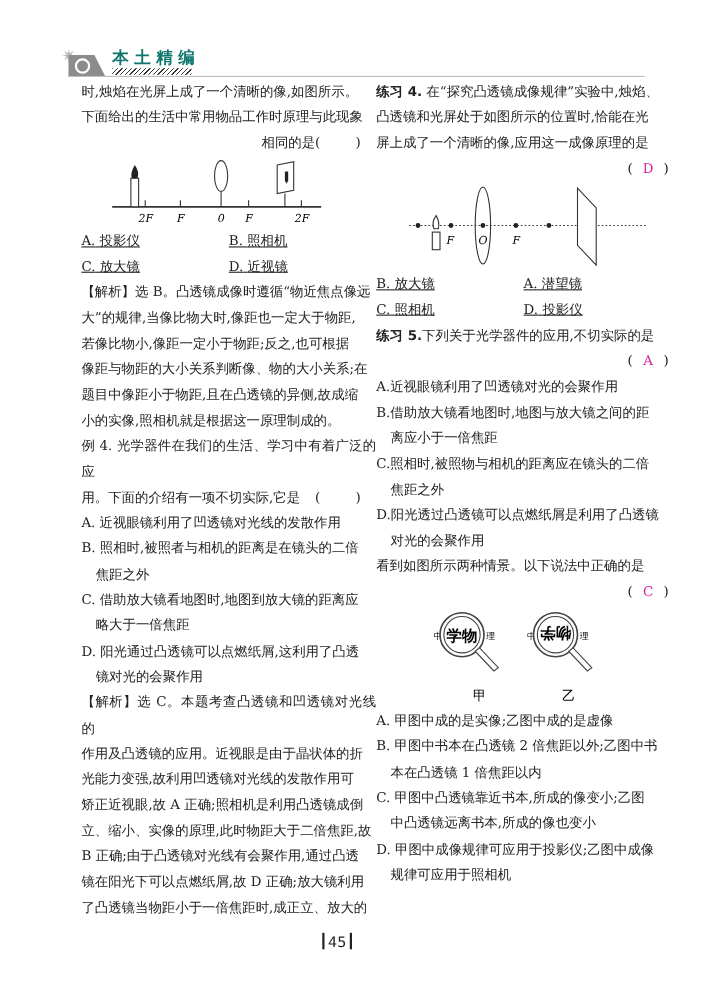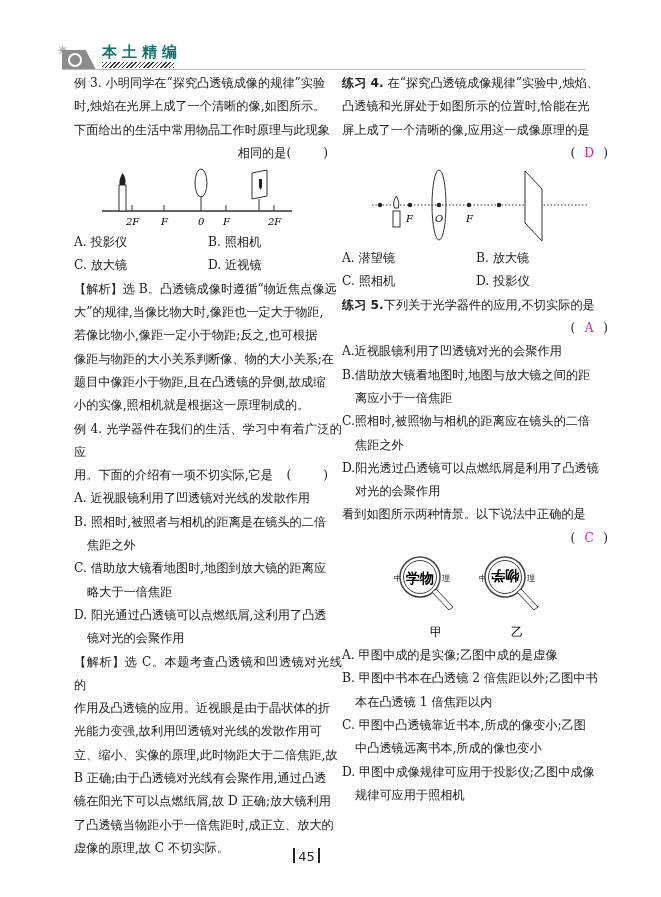--- a/index.html
+++ b/index.html
@@ -19,42 +19,41 @@
   .col { position:absolute; top:72px; width:268px; font-size:12.2px; line-height:23.3px; }
   .col.left { left:74px; }
   .col.right { left:342px; }
   .p { margin:0; text-align:justify; }
   .ind { padding-left:13px; }
   .bold { font-weight:bold; font-family:"DejaVu Sans","Liberation Sans",sans-serif; }
   .ans-line { text-align:right; }
   .ans { color:#d6249a; display:inline-block; width:28px; text-align:center; }
   .blank { display:inline-block; width:32px; }
   .opts2 { display:flex; }
-  .opts2 > span { width:50%; }
+  .opts2 > span { width:50%;text-decoration:underline; }
   .fig { position:relative; }
   .page-no { position:absolute; left:0; width:613px; top:848px; text-align:center;
              font-family:"DejaVu Sans","Liberation Sans",sans-serif; font-size:13px; }
   .page-no .bar { display:inline-block; width:2px; height:15px; background:#222; vertical-align:-2px; margin:0 3px; }
   svg text { font-family:"DejaVu Serif","Liberation Serif",serif; }
 </style>
 </head>
 <body>
 
 <div class="header">
   <span class="burst">✷</span>
   <div class="badge"></div>
   <div class="circ"></div>
   <span class="title">本土精编</span>
   <div class="hatch"></div>
   <div class="rule"></div>
 </div>
 
 <div class="col left">
   <div>
-    <p class="p"><span>例 3.</span> <span>小明同学在“探究凸透镜成像的规律”实验</span></p>
     <p class="p">时,烛焰在光屏上成了一个清晰的像,如图所示。</p>
     <p class="p">下面给出的生活中常用物品工作时原理与此现象</p>
     <p class="p" style="display:flex;justify-content:flex-end">
       <span>相同的是</span>
       <span style="margin-right:14px"><span>(</span><span class="blank"></span><span>)</span></span>
     </p>
     <div class="fig" style="height:66px">
       <svg width="268" height="66">
         <line x1="28" y1="46" x2="218" y2="46" stroke="#333" stroke-width="1.5"></line>
         <rect x="45" y="20" width="7" height="26" fill="#fff" stroke="#333"></rect>
@@ -103,25 +102,25 @@
     <p class="p"><span>B.</span> <span>照相时,被照者与相机的距离是在镜头的二倍</span></p>
     <p class="p ind">焦距之外</p>
     <p class="p"><span>C.</span> <span>借助放大镜看地图时,地图到放大镜的距离应</span></p>
     <p class="p ind">略大于一倍焦距</p>
     <p class="p"><span>D.</span> <span>阳光通过凸透镜可以点燃纸屑,这利用了凸透</span></p>
     <p class="p ind">镜对光的会聚作用</p>
     <div>
       <p class="p">【解析】选 C。本题考查凸透镜和凹透镜对光线的</p>
       <p class="p">作用及凸透镜的应用。近视眼是由于晶状体的折</p>
       <p class="p">光能力变强,故利用凹透镜对光线的发散作用可</p>
+      <p class="p">矫正近视眼,故 A 正确;照相机是利用凸透镜成倒</p>
       <p class="p">立、缩小、实像的原理,此时物距大于二倍焦距,故</p>
       <p class="p">B 正确;由于凸透镜对光线有会聚作用,通过凸透</p>
       <p class="p">镜在阳光下可以点燃纸屑,故 D 正确;放大镜利用</p>
       <p class="p">了凸透镜当物距小于一倍焦距时,成正立、放大的</p>
-      <p class="p">虚像的原理,故 C 不切实际。</p>
     </div>
   </div>
 </div>
 
 <div class="col right">
   <div>
     <p class="p"><span class="bold">练习 4.</span> <span>在“探究凸透镜成像规律”实验中,烛焰、</span></p>
     <p class="p">凸透镜和光屏处于如图所示的位置时,恰能在光</p>
     <p class="p">屏上成了一个清晰的像,应用这一成像原理的是</p>
     <p class="p ans-line" style="margin-right:2px"><span>(</span><span class="ans">D</span><span>)</span></p>
@@ -136,22 +135,22 @@
         <circle cx="97" cy="40" r="2.2" fill="#222"></circle>
         <circle cx="127" cy="40" r="2.2" fill="#222"></circle>
         <circle cx="157" cy="40" r="2.2" fill="#222"></circle>
         <polygon points="183,6 200,24 200,76 183,58" fill="#fff" stroke="#333"></polygon>
         <text x="64" y="57" font-size="10" font-style="italic">F</text>
         <text x="93" y="57" font-size="10" font-style="italic">O</text>
         <text x="124" y="57" font-size="10" font-style="italic">F</text>
       </svg>
     </div>
     <div class="opts2">
+      <span><span>B.</span> <span>放大镜</span></span>
       <span><span>A.</span> <span>潜望镜</span></span>
-      <span><span>B.</span> <span>放大镜</span></span>
     </div>
     <div class="opts2">
       <span><span>C.</span> <span>照相机</span></span>
       <span><span>D.</span> <span>投影仪</span></span>
     </div>
   </div>
 
   <div>
     <p class="p"><span class="bold">练习 5.</span><span>下列关于光学器件的应用,不切实际的是</span></p>
     <p class="p ans-line" style="margin-right:2px"><span>(</span><span class="ans">A</span><span>)</span></p>

